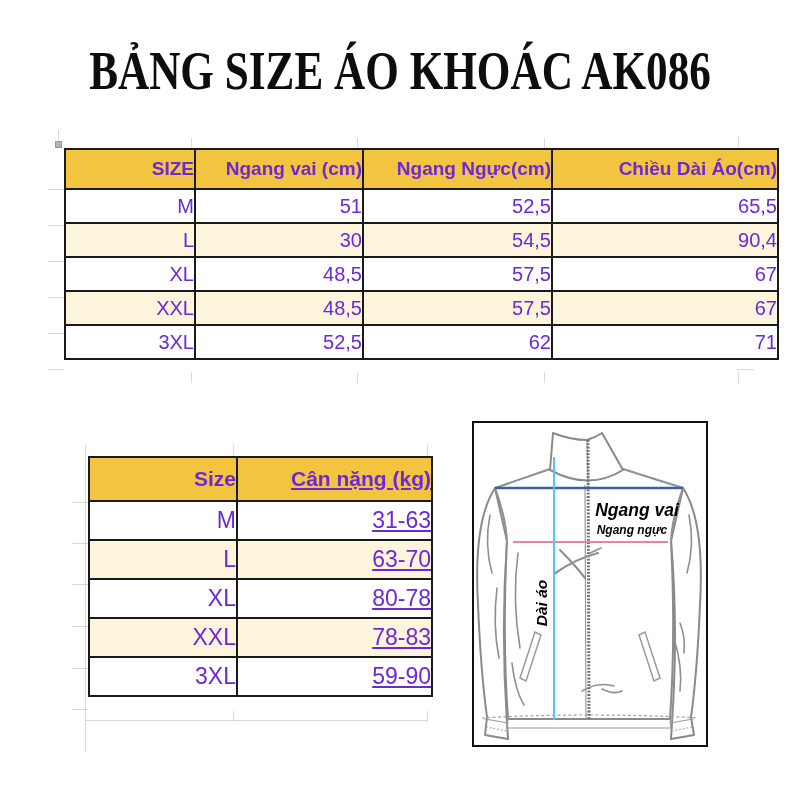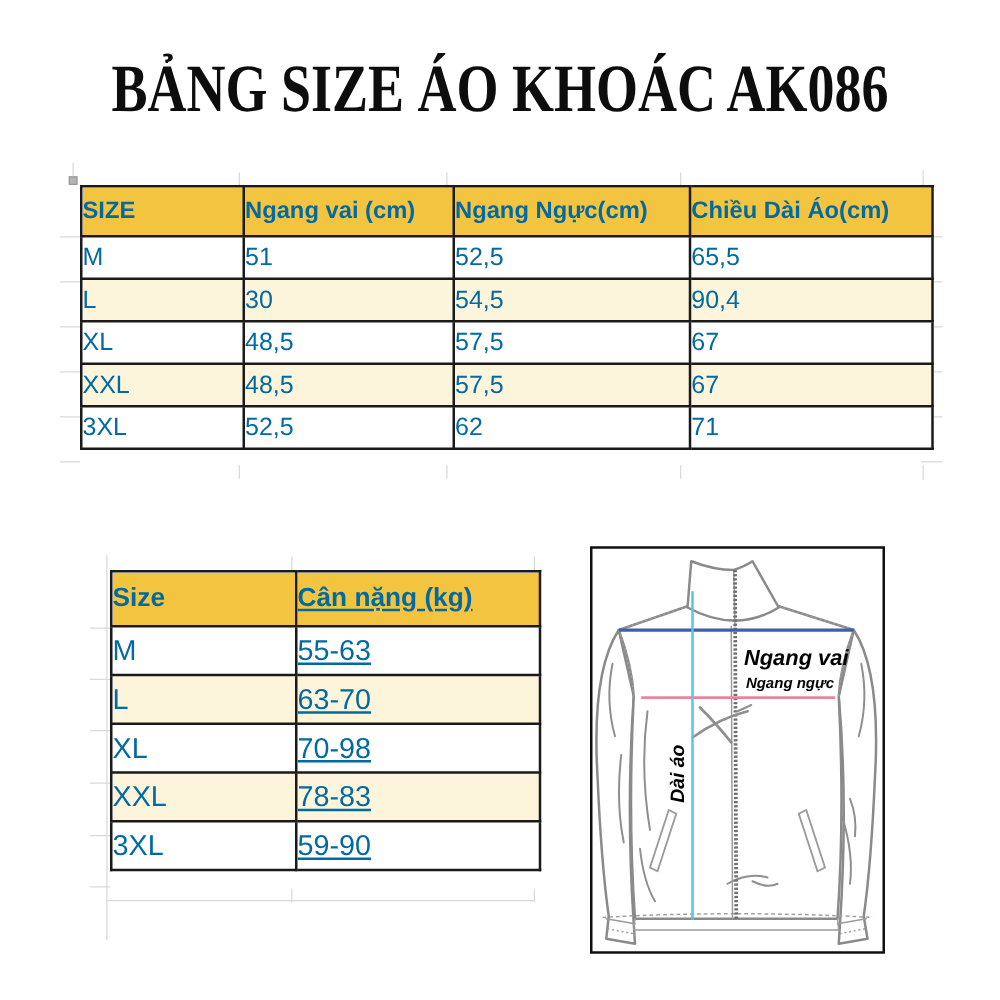--- a/index.html
+++ b/index.html
@@ -12,43 +12,43 @@
     position:absolute; top:42px; left:0; width:800px; margin:0;
     text-align:center;
     font-family:"Liberation Serif", serif;
     font-weight:bold; font-size:54px; line-height:1.1; color:#0d0d0d;
     transform:scaleX(0.80); transform-origin:400px 50%;
     white-space:nowrap;
   }
   table { position:absolute; border-collapse:collapse; table-layout:fixed; background:#fff; }
   th, td {
     border:2px solid var(--table-border, #1a1a1a);
-    text-align:left; vertical-align:middle; padding:0; color:#0369a1;
+    text-align:right; vertical-align:middle; padding:0; color:#6d28d9;
     overflow:hidden; white-space:nowrap;
   }
   th { background:var(--header-bg, #F3C43F); font-weight:bold; }
   tbody tr:nth-child(even) td { background:var(--alt-row-bg, #FCF5DC); }
 
   .t1 { left:64px; top:148px; width:673px; }
   .t1 th { height:38px; font-size:19px; }
   .t1 td { height:32px; font-size:20px; }
   .t1 .c0 { width:128px; } .t1 .c1 { width:166px; }
-  .t1 .c2 { width:187px; } .t1 .c3 { width:192px; }
+  .t1 .c2 { width:187px; } .t1 .c3 { width:192px;padding-left:32px; }
 
   .t2 { left:88px; top:456px; width:339px; }
   .t2 th { height:42px; font-size:21px; }
   .t2 td { height:37px; font-size:23px; }
   .t2 .c0 { width:146px; } .t2 .c1 { width:193px;text-decoration:underline; }
 
   .gl { position:absolute; background:var(--gridline, #D9D9D9); }
   .gl-sq { position:absolute; width:7px; height:7px; background:#b5b5b5; border:1px solid #9a9a9a; box-sizing:border-box; }
 
   .diagram-box {
     position:absolute; left:472px; top:421px; width:236px; height:326px;
-    border:2px solid #101010; box-sizing:border-box; background:#fff;margin-top:16px;
+    border:2px solid #101010; box-sizing:border-box; background:#fff;
   }
   .diagram-box svg { display:block; width:232px; height:322px; }
   .jk { stroke:var(--jacket-outline, #8a8a8a); fill:none; stroke-width:2; stroke-linecap:round; stroke-linejoin:round; }
   .jk-fill { fill:#ffffff; }
   .jk-thin { stroke:#9b9b9b; stroke-width:1.2; fill:none; stroke-linecap:round; }
   .jk-dot { stroke:#a0a0a0; stroke-width:1.2; fill:none; stroke-dasharray:1.6 2.2; }
   .jk-shade { stroke:#8f8f8f; stroke-width:1.6; fill:none; stroke-linecap:round; }
   .meas-label { font-family:"Liberation Sans", sans-serif; font-weight:bold; font-style:italic; fill:#000; }
 </style>
 </head>
@@ -138,29 +138,29 @@
 <table class="t2">
     <thead>
       <tr>
         <th class="c0">Size</th>
         <th class="c1">Cân nặng (kg)</th>
       </tr>
     </thead>
     <tbody>
       <tr>
         <td class="c0">M</td>
-        <td class="c1">55-63</td>
+        <td class="c1">31-63</td>
       </tr>
       <tr>
         <td class="c0">L</td>
         <td class="c1">63-70</td>
       </tr>
       <tr>
         <td class="c0">XL</td>
-        <td class="c1">70-98</td>
+        <td class="c1">80-78</td>
       </tr>
       <tr>
         <td class="c0">XXL</td>
         <td class="c1">78-83</td>
       </tr>
       <tr>
         <td class="c0">3XL</td>
         <td class="c1">59-90</td>
       </tr>
     </tbody>

